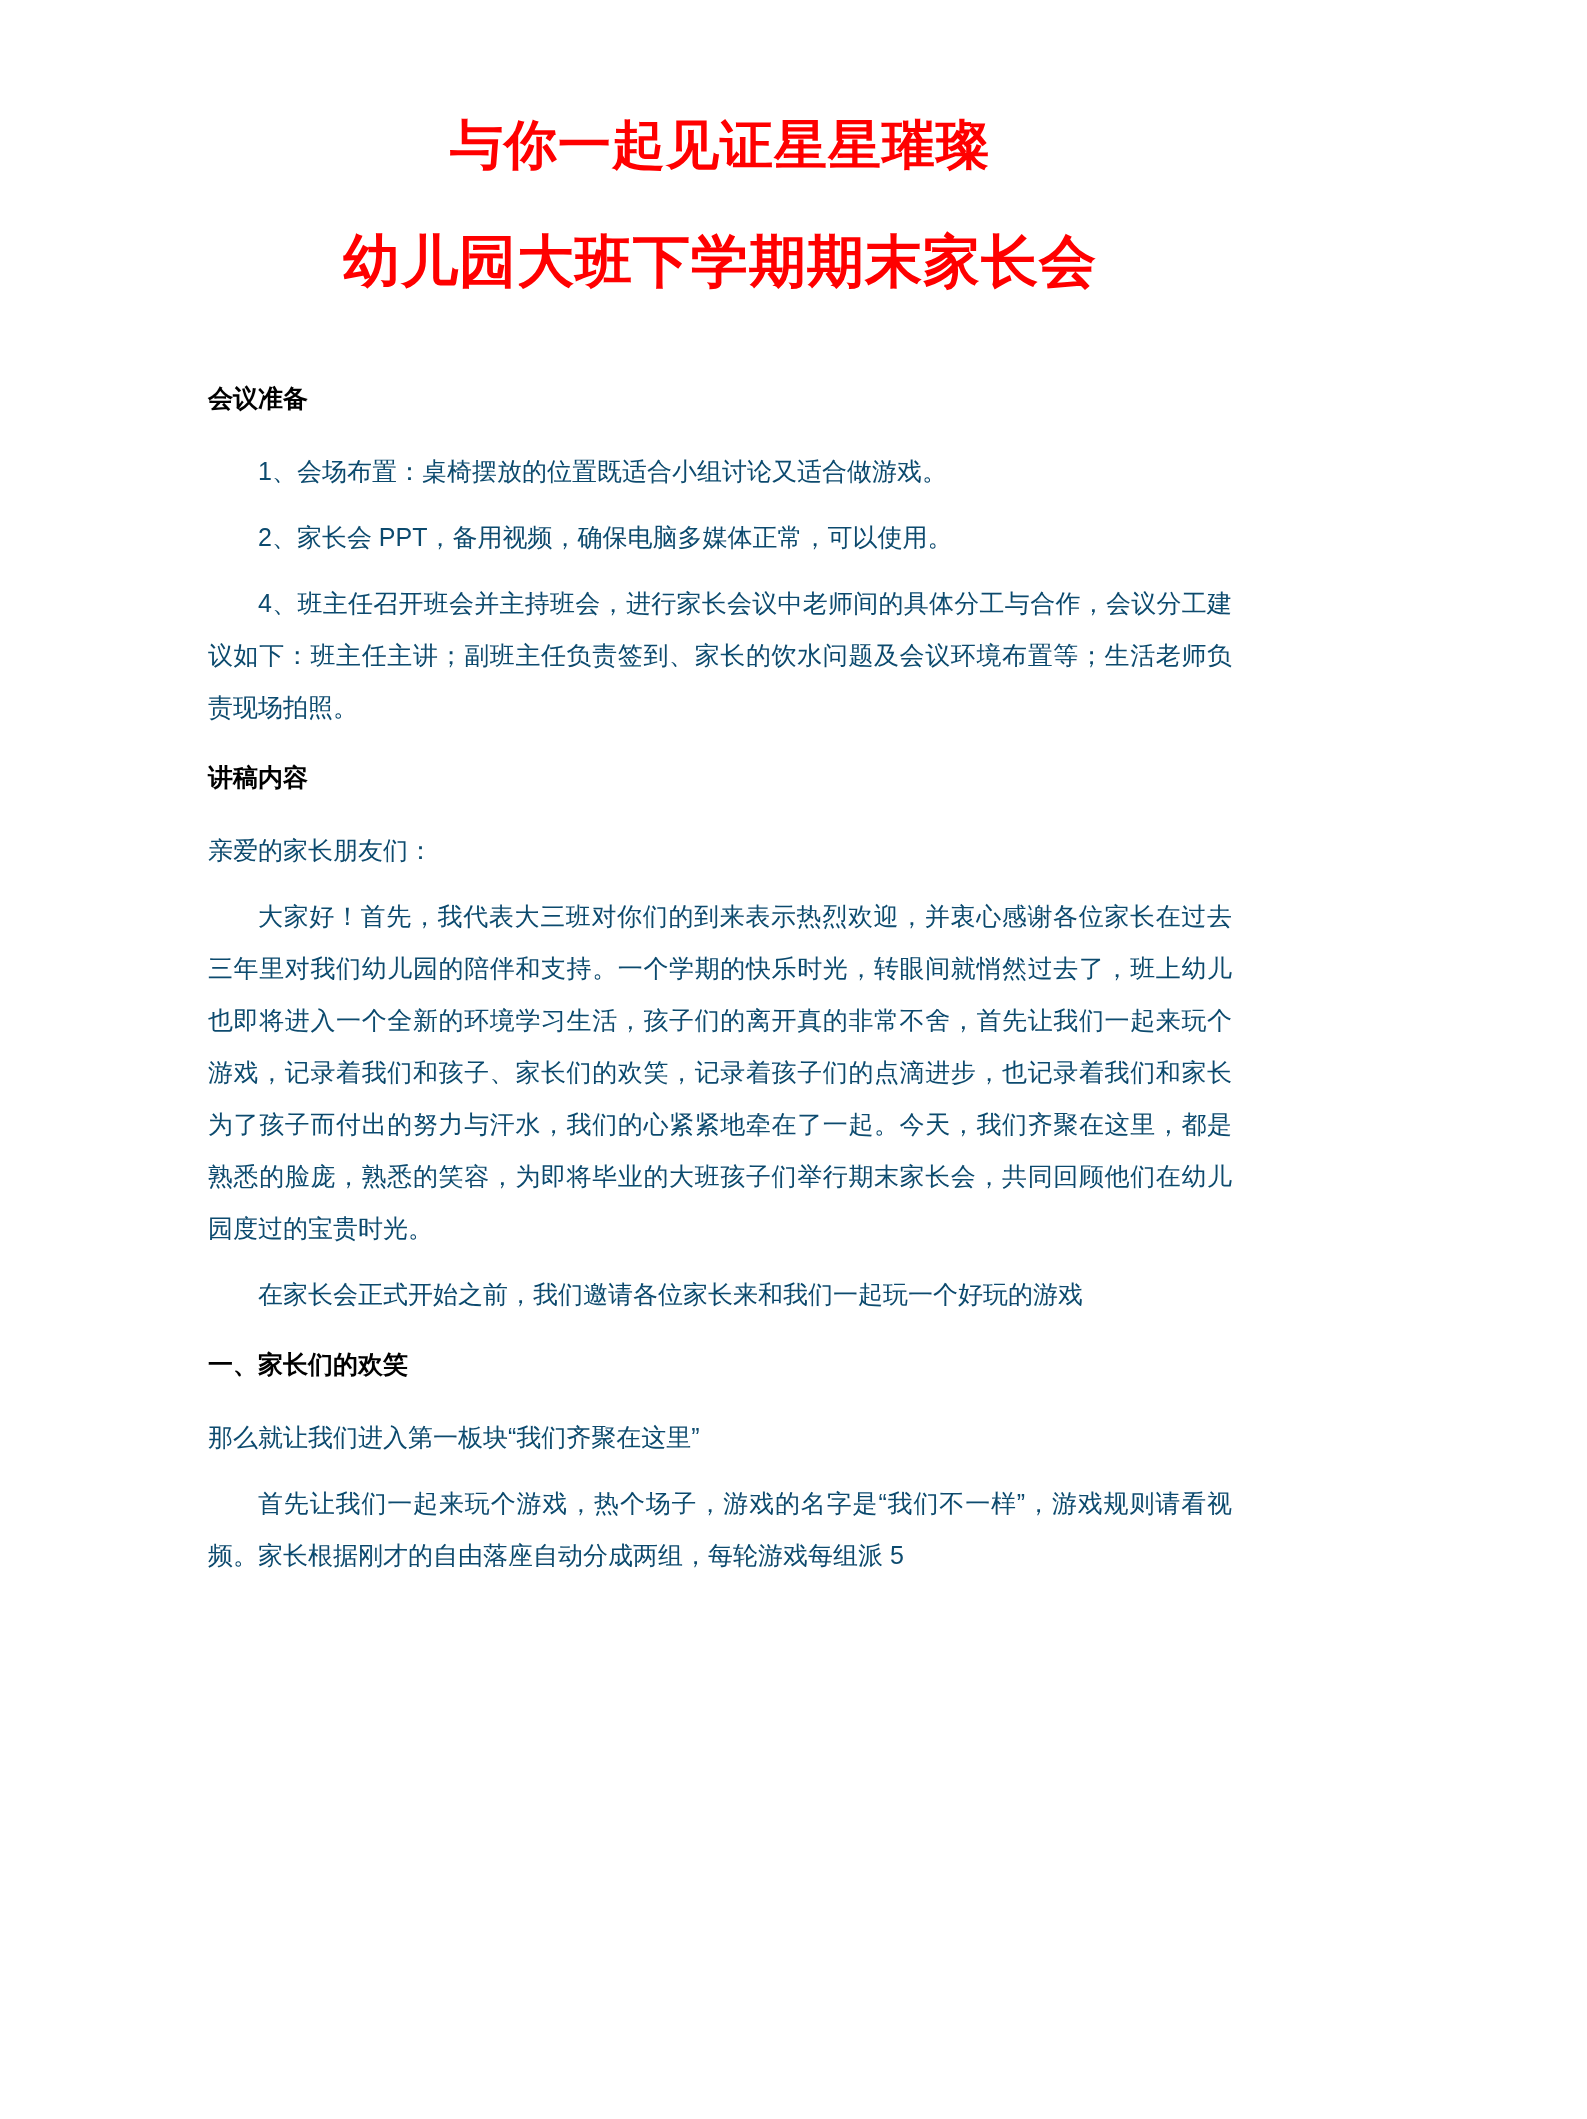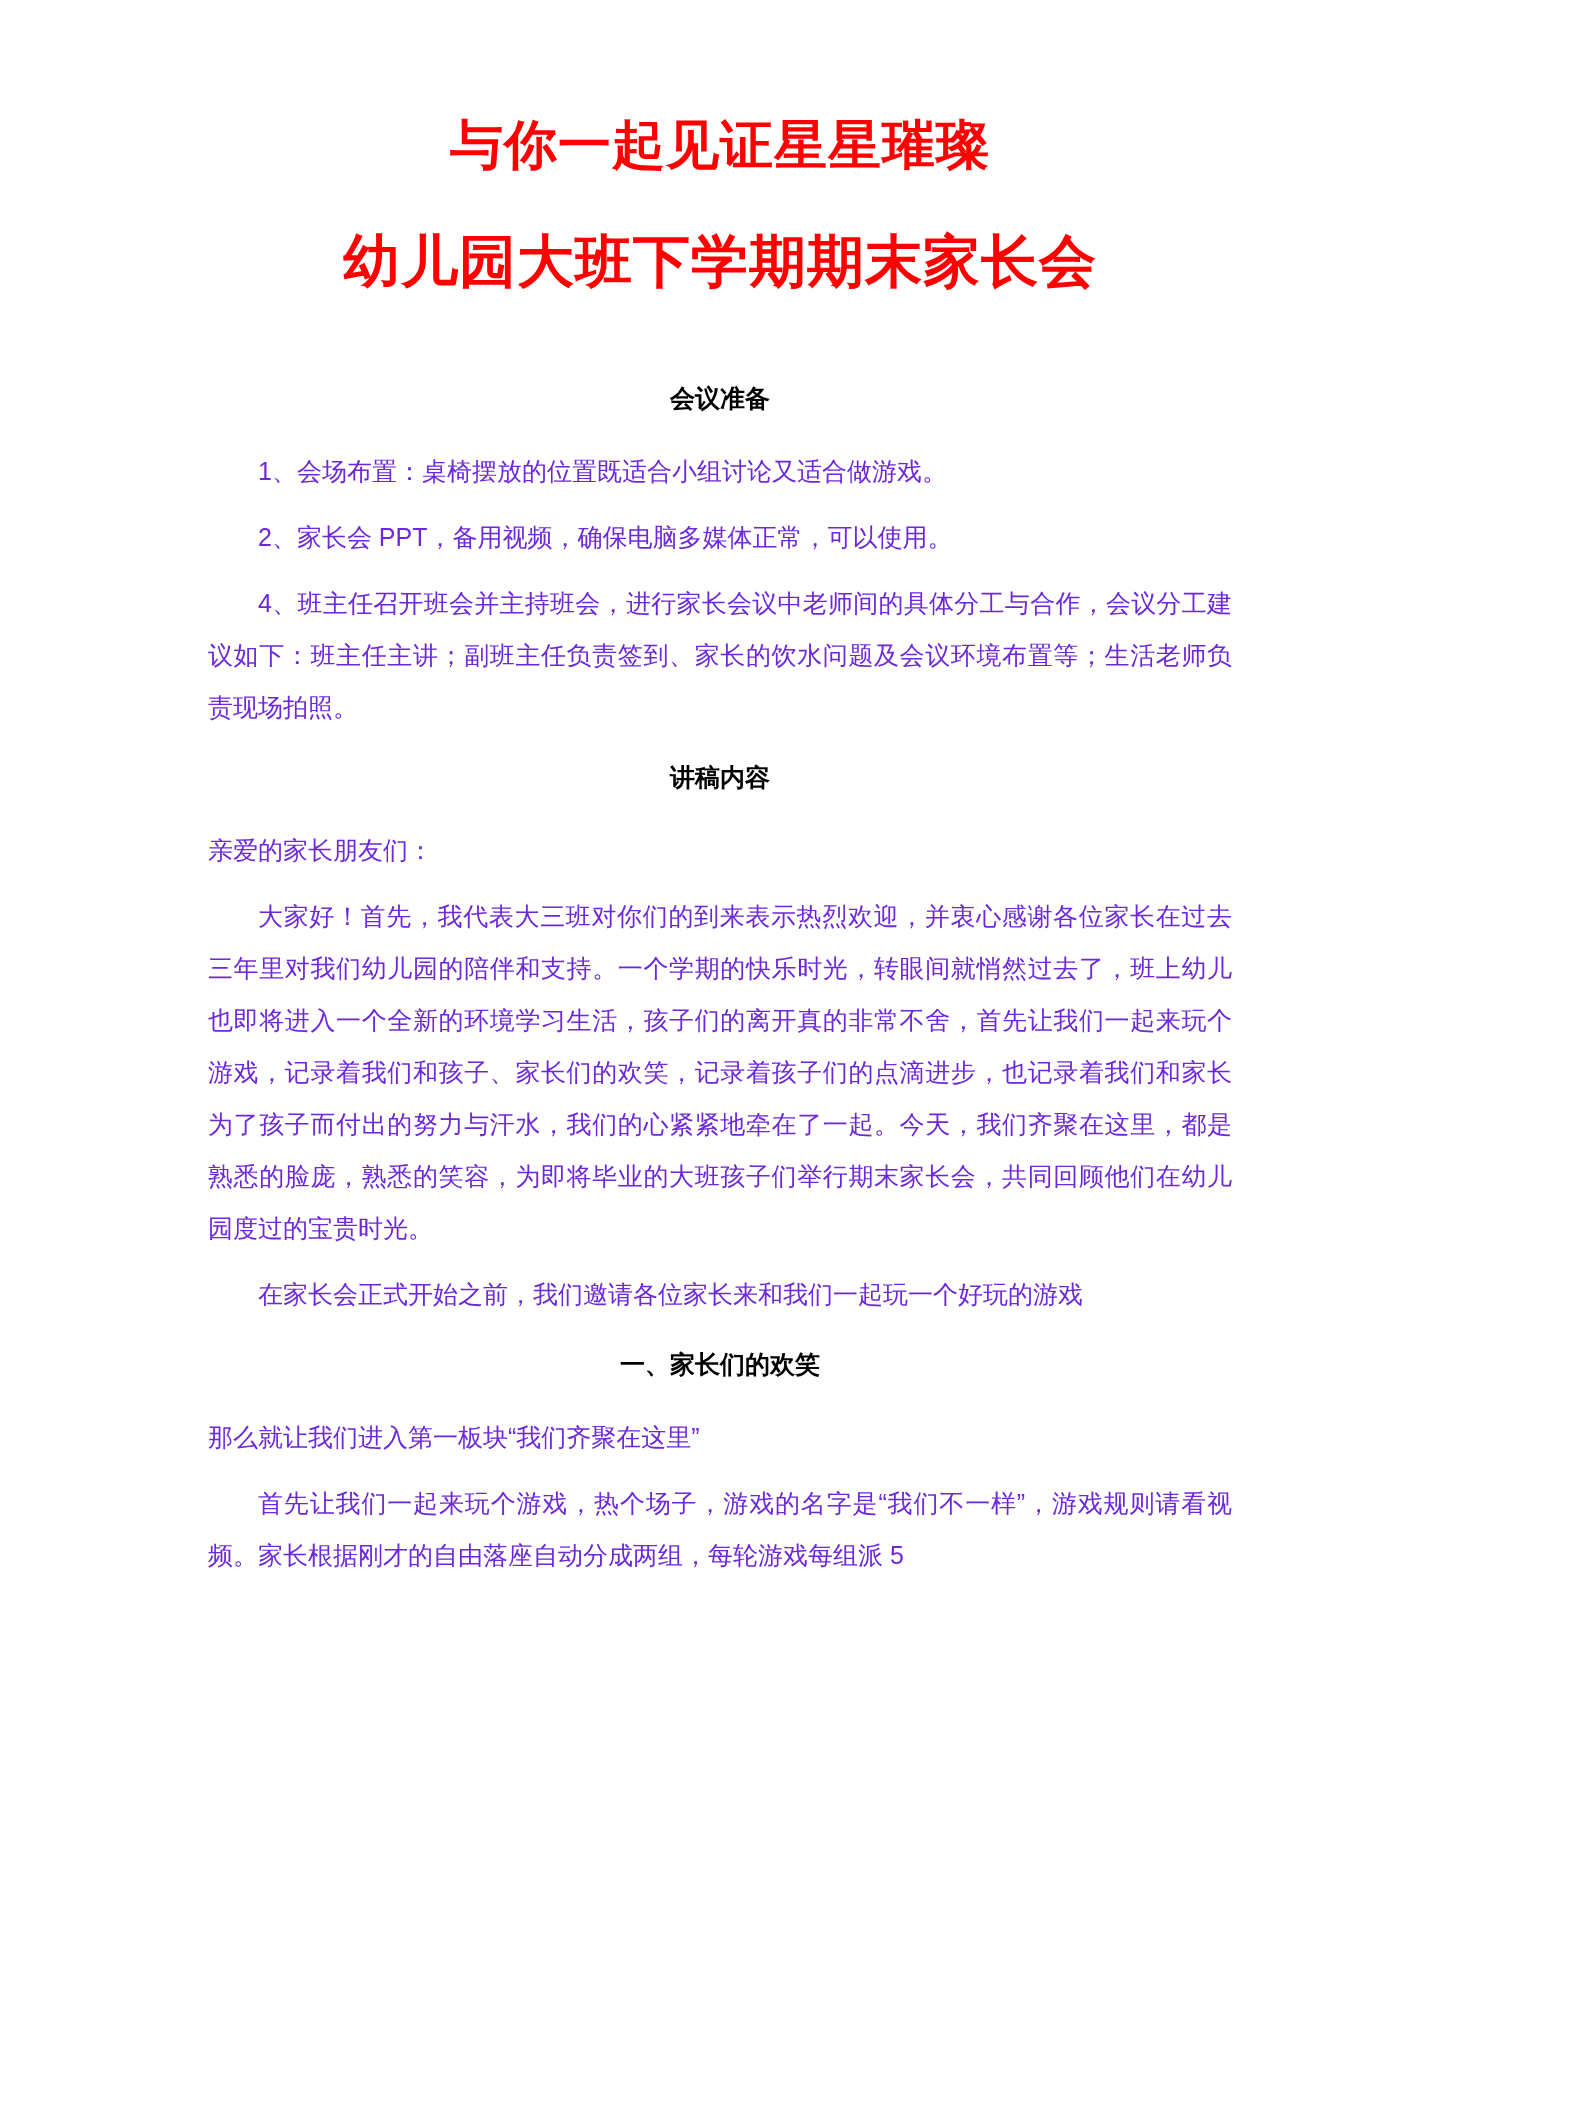--- a/index.html
+++ b/index.html
@@ -51,25 +51,25 @@
     white-space: nowrap;
   }
 
   
   .section-heading {
     font-size: 25px;
     font-weight: bold;
     color: #000000;
     line-height: 1.0;
     margin: 0 0 34px 0;
-    text-align: center;
+    text-align: left;
   }
   .para {
     font-size: 25px;
-    color: #6d28d9;
+    color: #0c4a6e;
     line-height: 52px;
     margin: 0 0 14px 0;
     text-align: justify;
     text-justify: inter-ideograph;
     letter-spacing: 0px;
   }
   .para.indent {
     text-indent: 50px;
   }
   .para.noindent {

